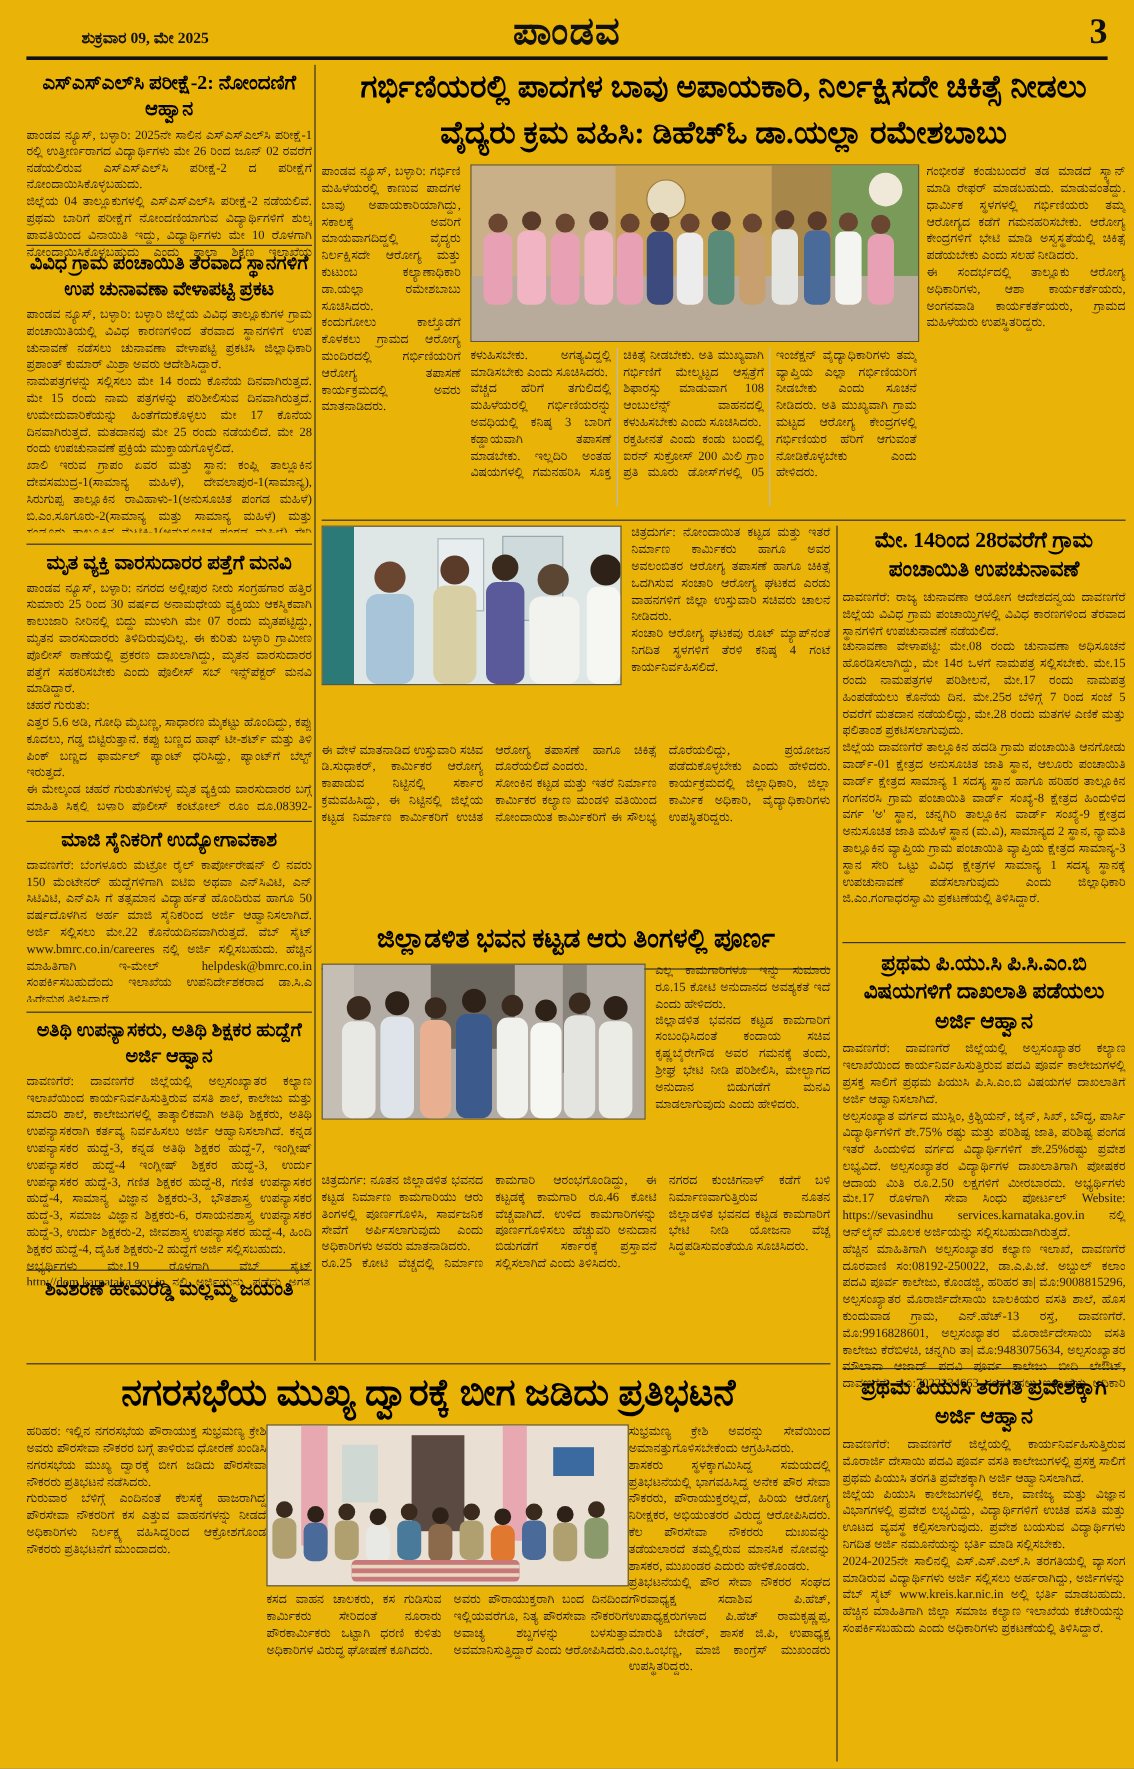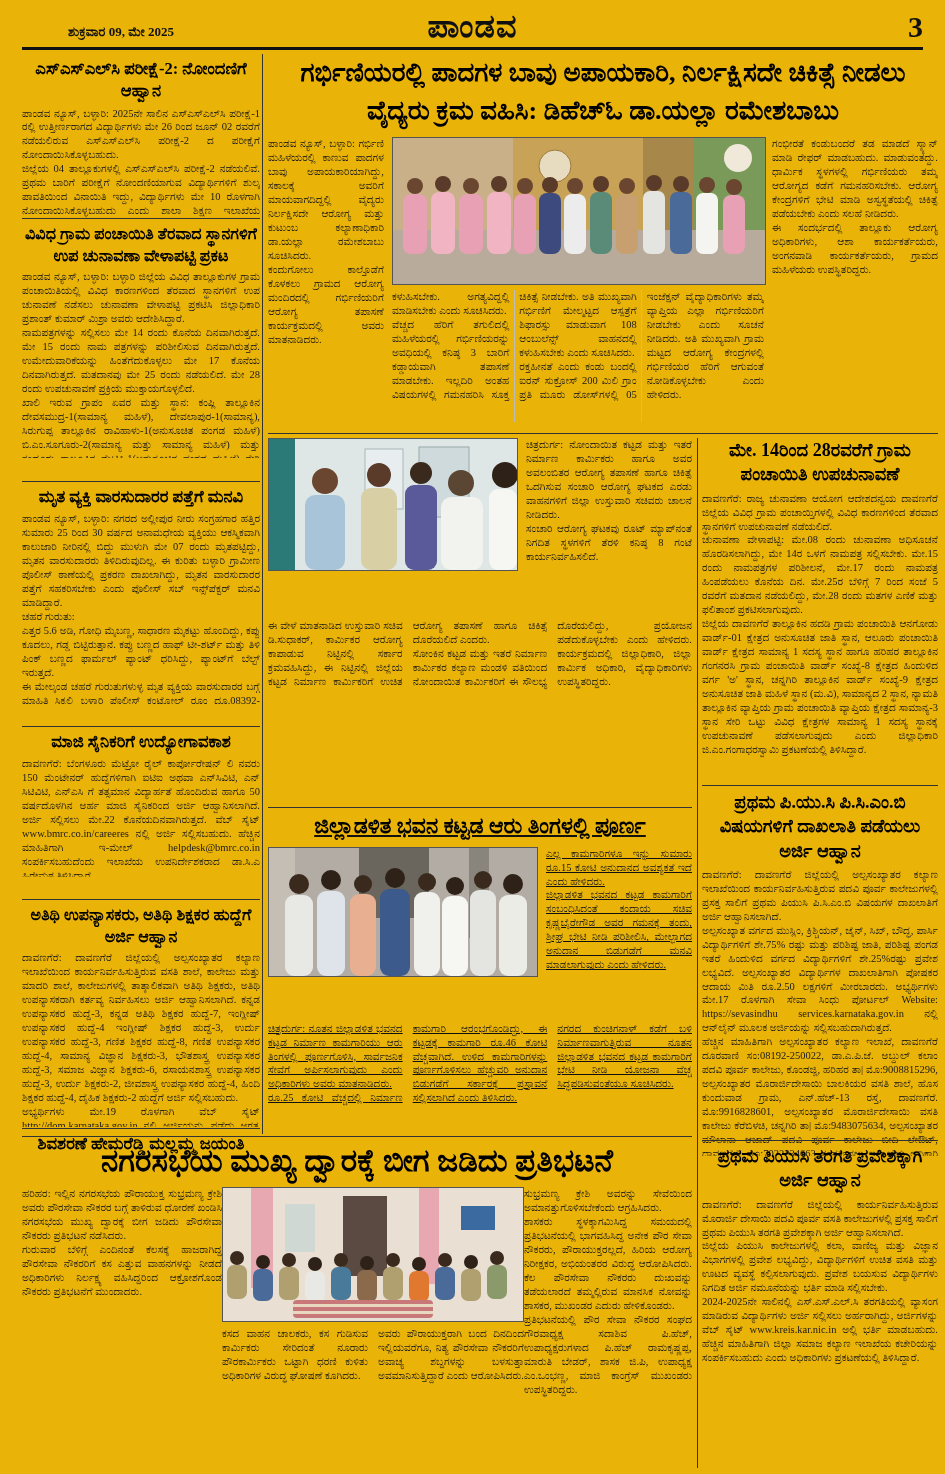--- a/index.html
+++ b/index.html
@@ -9,21 +9,21 @@
   .hdr{position:absolute;left:0;top:0;width:945px;height:46px;}
   .hdr-date{position:absolute;left:68px;top:24px;font-size:13px;font-weight:bold;}
   .hdr-mast{position:absolute;left:0;right:0;top:8px;text-align:center;font-size:32px;font-weight:bold;letter-spacing:1px;}
   .hdr-page{position:absolute;right:22px;top:10px;font-size:30px;font-weight:bold;}
   .toprule{position:absolute;left:22px;top:47px;width:901px;height:3px;background:#111;}
   
   .body{font-size:10.5px;line-height:1.33;text-align:justify;white-space:pre-line;overflow:hidden;color:#1a1a1a;}
   h1,h2,h3{margin:0;font-weight:bold;color:#000;}
   
   .leftcol{position:absolute;left:22px;top:54px;width:238px;height:1082px;}
-  .leftcol article{padding:2px 0 20px 0;border-bottom:1px solid #333;}
+  .leftcol article{padding:2px 0 6px 0;border-bottom:1px solid #333;}
   .leftcol article:last-child{border-bottom:none;}
   .lc-h{font-size:16.5px;text-align:center;line-height:1.35;margin:2px 0 4px 0;}
   .lc-h.two{font-size:16px;}
   
   .vline{position:absolute;width:1px;background:#333;}
   .hline{position:absolute;height:1px;background:#333;}
   
   .mainstory{position:absolute;left:268px;top:54px;width:670px;height:378px;}
   .ms-h{font-size:26px;text-align:center;line-height:1.45;margin:0 0 8px 0;}
   .ms-row{display:flex;gap:8px;}
@@ -174,27 +174,27 @@
             <rect x="92" y="49" width="36" height="82" rx="10" fill="#d8cfa4"></rect>
           <circle cx="152" cy="34" r="11" fill="#3a2a1e"></circle>
             <rect x="136" y="46" width="32" height="85" rx="9" fill="#5a5a9a"></rect>
           <circle cx="192" cy="44" r="13" fill="#5a4632"></circle>
             <rect x="172" y="58" width="42" height="73" rx="10" fill="#f2f2ee"></rect>
           <circle cx="236" cy="36" r="13" fill="#2e2218"></circle>
             <rect x="220" y="50" width="28" height="81" rx="9" fill="#f6f6f2"></rect>
         </svg>
       </figure>
       <div class="mid-side body" style="height:176px;">ಚಿತ್ರದುರ್ಗ: ನೋಂದಾಯಿತ ಕಟ್ಟಡ ಮತ್ತು ಇತರೆ ನಿರ್ಮಾಣ ಕಾರ್ಮಿಕರು ಹಾಗೂ ಅವರ ಅವಲಂಬಿತರ ಆರೋಗ್ಯ ತಪಾಸಣೆ ಹಾಗೂ ಚಿಕಿತ್ಸೆ ಒದಗಿಸುವ ಸಂಚಾರಿ ಆರೋಗ್ಯ ಘಟಕದ ಎರಡು ವಾಹನಗಳಿಗೆ ಜಿಲ್ಲಾ ಉಸ್ತುವಾರಿ ಸಚಿವರು ಚಾಲನೆ ನೀಡಿದರು.
-ಸಂಚಾರಿ ಆರೋಗ್ಯ ಘಟಕವು ರೂಟ್ ಮ್ಯಾಪ್‌ನಂತೆ ನಿಗದಿತ ಸ್ಥಳಗಳಿಗೆ ತೆರಳಿ ಕನಿಷ್ಠ 8 ಗಂಟೆ ಕಾರ್ಯನಿರ್ವಹಿಸಲಿದೆ.</div>
+ಸಂಚಾರಿ ಆರೋಗ್ಯ ಘಟಕವು ರೂಟ್ ಮ್ಯಾಪ್‌ನಂತೆ ನಿಗದಿತ ಸ್ಥಳಗಳಿಗೆ ತೆರಳಿ ಕನಿಷ್ಠ 4 ಗಂಟೆ ಕಾರ್ಯನಿರ್ವಹಿಸಲಿದೆ.</div>
     </div>
     <div class="mid-bottom body" style="height:178px;">ಈ ವೇಳೆ ಮಾತನಾಡಿದ ಉಸ್ತುವಾರಿ ಸಚಿವ ಡಿ.ಸುಧಾಕರ್, ಕಾರ್ಮಿಕರ ಆರೋಗ್ಯ ಕಾಪಾಡುವ ನಿಟ್ಟಿನಲ್ಲಿ ಸರ್ಕಾರ ಕ್ರಮವಹಿಸಿದ್ದು, ಈ ನಿಟ್ಟಿನಲ್ಲಿ ಜಿಲ್ಲೆಯ ಕಟ್ಟಡ ನಿರ್ಮಾಣ ಕಾರ್ಮಿಕರಿಗೆ ಉಚಿತ ಆರೋಗ್ಯ ತಪಾಸಣೆ ಹಾಗೂ ಚಿಕಿತ್ಸೆ ದೊರೆಯಲಿದೆ ಎಂದರು.
 ಸೋಂಕಿನ ಕಟ್ಟಡ ಮತ್ತು ಇತರೆ ನಿರ್ಮಾಣ ಕಾರ್ಮಿಕರ ಕಲ್ಯಾಣ ಮಂಡಳಿ ವತಿಯಿಂದ ನೋಂದಾಯಿತ ಕಾರ್ಮಿಕರಿಗೆ ಈ ಸೌಲಭ್ಯ ದೊರೆಯಲಿದ್ದು, ಪ್ರಯೋಜನ ಪಡೆದುಕೊಳ್ಳಬೇಕು ಎಂದು ಹೇಳಿದರು. ಕಾರ್ಯಕ್ರಮದಲ್ಲಿ ಜಿಲ್ಲಾಧಿಕಾರಿ, ಜಿಲ್ಲಾ ಕಾರ್ಮಿಕ ಅಧಿಕಾರಿ, ವೈದ್ಯಾಧಿಕಾರಿಗಳು ಉಪಸ್ಥಿತರಿದ್ದರು.</div>
   </section>
 
-  <section class="mid" style="top:812px;height:324px;text-decoration:underline;">
+  <section class="mid" style="top:768px;height:324px;">
     <h2 class="mid-h">ಜಿಲ್ಲಾಡಳಿತ ಭವನ ಕಟ್ಟಡ ಆರು ತಿಂಗಳಲ್ಲಿ ಪೂರ್ಣ</h2>
     <div class="mid-row">
       <figure>
         <svg class="mid-photo" width="268" height="128" viewBox="0 0 268 128" xmlns="http://www.w3.org/2000/svg">
           <rect width="268" height="128" fill="#b2aca4"></rect>
           <rect x="90" y="0" width="70" height="70" fill="#6a665e"></rect>
           <rect x="0" y="0" width="26" height="128" fill="#c4beb4"></rect>
           <rect x="200" y="0" width="20" height="90" fill="#8a857c"></rect>
           <g>
             <circle cx="30" cy="36" r="10" fill="#3a2a1e"></circle>

